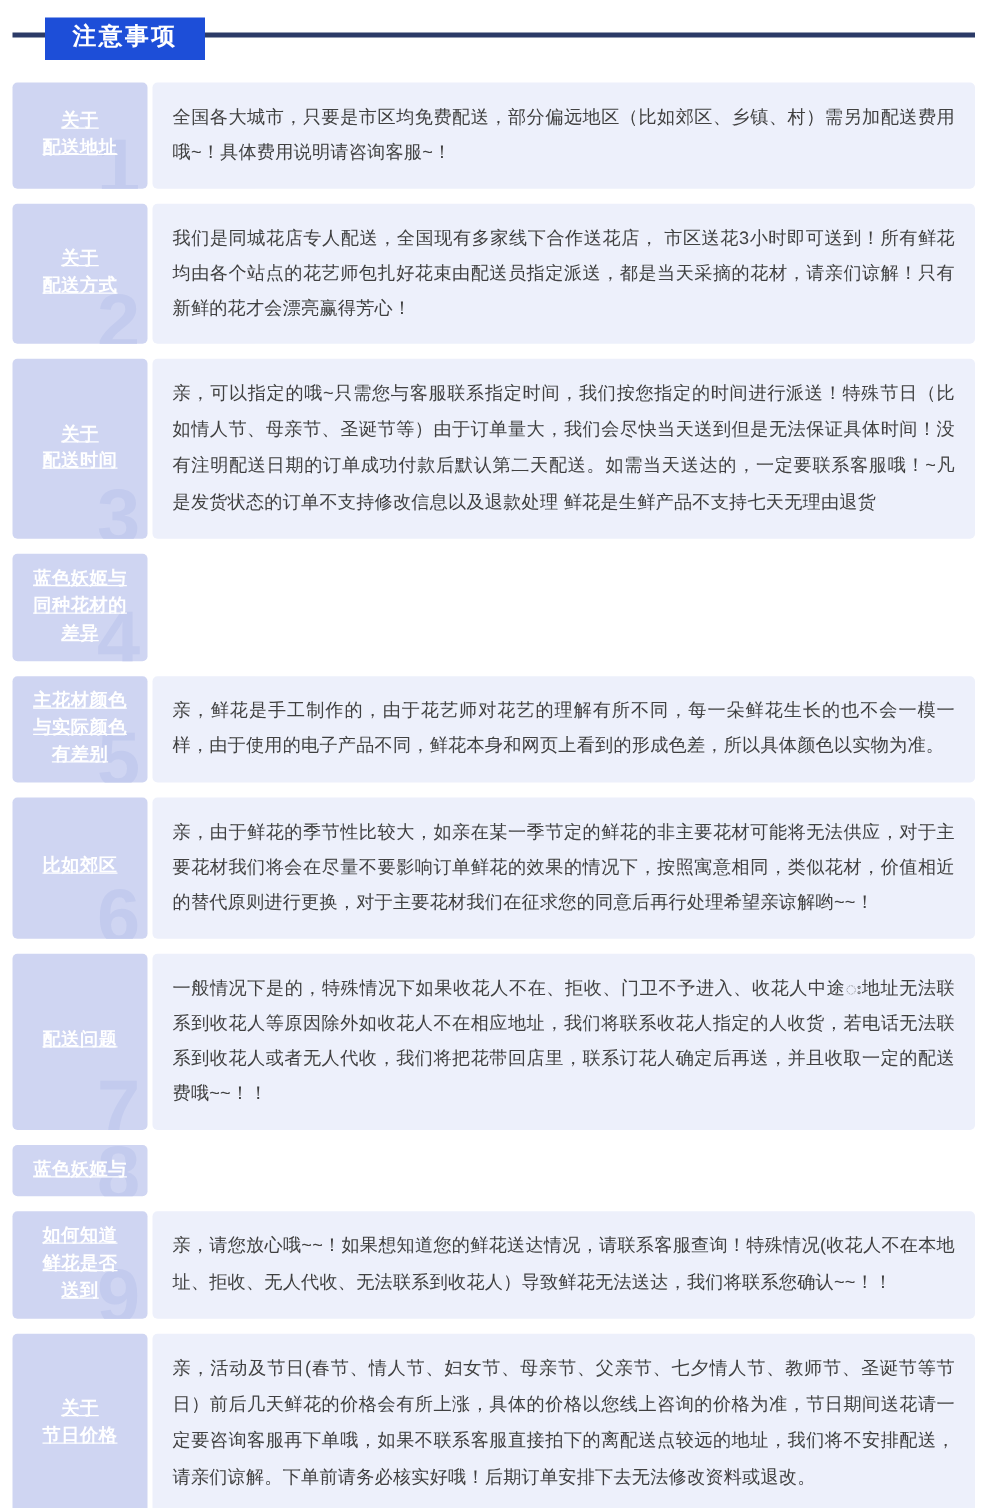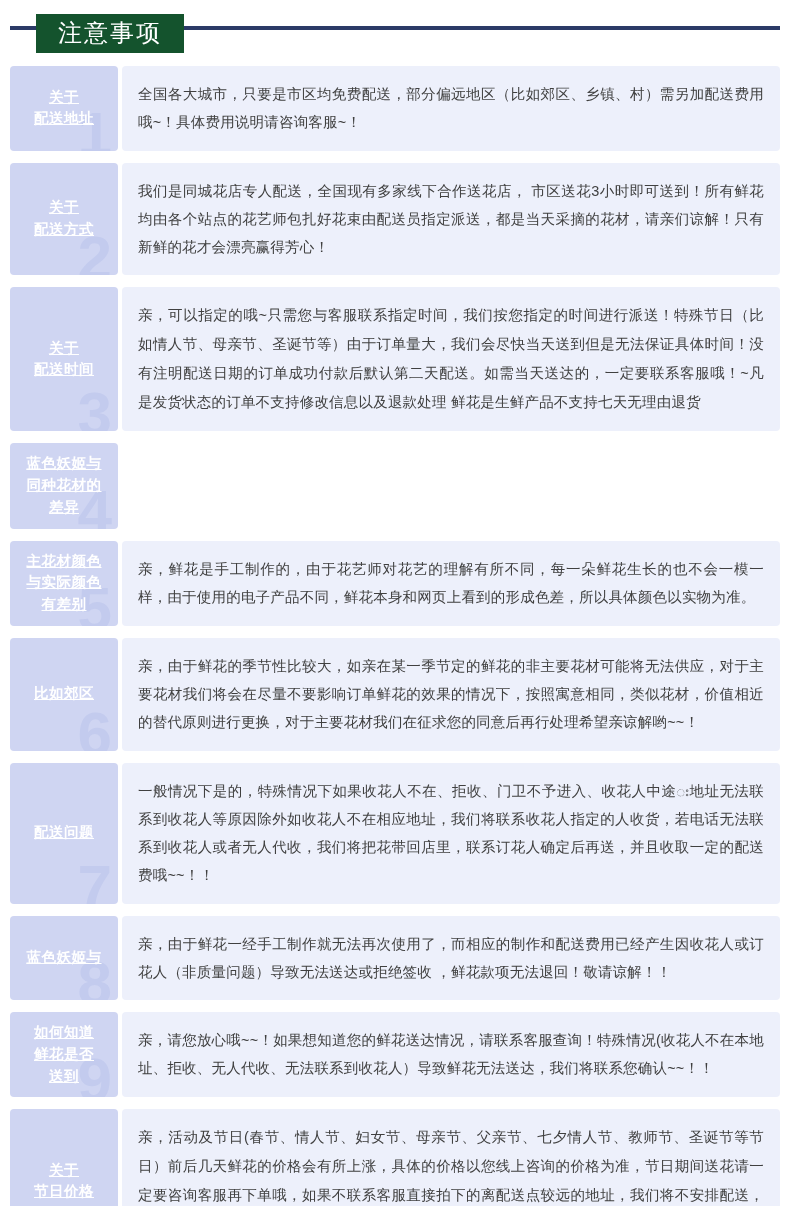--- a/index.html
+++ b/index.html
@@ -30,24 +30,24 @@
     left: 0;
     right: 0;
     top: 18px;
     height: 4px;
     background: #2b3a67;
   }
   .header-title {
     position: absolute;
     left: 26px;
     top: 6px;
-    background: #14532d;
+    background: #1d4ed8;
     color: #ffffff;
-    font-size: 24px;
-    font-weight: normal;
+    font-size: 19px;
+    font-weight: bold;
     letter-spacing: 2px;
     padding: 6px 22px 7px 22px;
     line-height: 1.1;
   }
 
   
   .rows {
     padding: 0 10px;
   }
   .row {
@@ -178,21 +178,20 @@
         <div class="badge-label">配送问题</div>
       </div>
       <div class="body">一般情况下是的，特殊情况下如果收花人不在、拒收、门卫不予进入、收花人中途း地址无法联系到收花人等原因除外如收花人不在相应地址，我们将联系收花人指定的人收货，若电话无法联系到收花人或者无人代收，我们将把花带回店里，联系订花人确定后再送，并且收取一定的配送费哦~~！！</div>
     </div>
 
     <div class="row">
       <div class="badge">
         <div class="badge-num">8</div>
         <div class="badge-label">蓝色妖姬与</div>
       </div>
-      <div class="body">亲，由于鲜花一经手工制作就无法再次使用了，而相应的制作和配送费用已经产生因收花人或订花人（非质量问题）导致无法送达或拒绝签收 ，鲜花款项无法退回！敬请谅解！！</div>
     </div>
 
     <div class="row">
       <div class="badge">
         <div class="badge-num">9</div>
         <div class="badge-label">如何知道
 鲜花是否
 送到</div>
       </div>
       <div class="body">亲，请您放心哦~~！如果想知道您的鲜花送达情况，请联系客服查询！特殊情况(收花人不在本地址、拒收、无人代收、无法联系到收花人）导致鲜花无法送达，我们将联系您确认~~！！</div>

